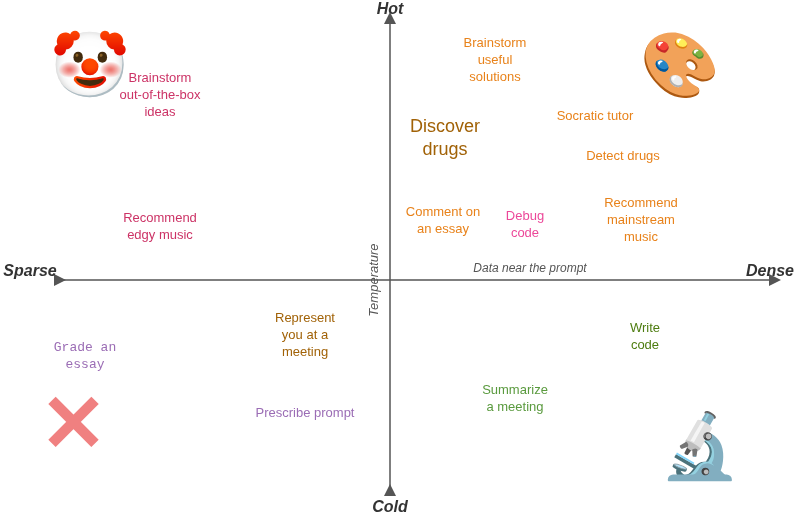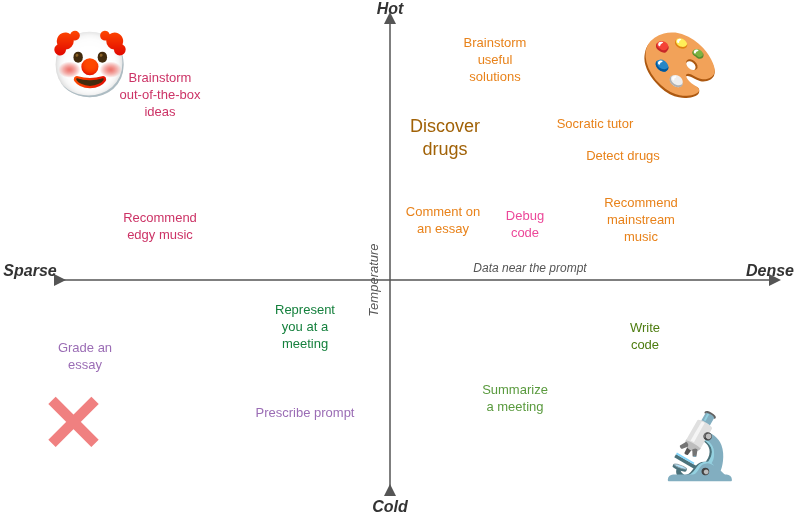--- a/index.html
+++ b/index.html
@@ -107,24 +107,24 @@
 
   <div class="x-mark">✕</div>
 
   <div class="microscope">🔬</div>
 
   <div id="labels-container">
       <div class="label" style="color: rgb(204, 51, 102); left: 105px; top: 70px; width: 110px; font-size: 13px;">Brainstorm<br>out-of-the-box<br>ideas</div>
       <div class="label" style="color: rgb(204, 51, 102); left: 105px; top: 210px; width: 110px; font-size: 13px;">Recommend<br>edgy music</div>
       <div class="label" style="color: rgb(232, 130, 26); left: 440px; top: 35px; width: 110px; font-size: 13px;">Brainstorm<br>useful<br>solutions</div>
       <div class="label" style="color: #a16207; left: 390px; top: 115px; width: 110px; font-size: 18px;">Discover<br>drugs</div>
-      <div class="label" style="color: rgb(232, 130, 26); left: 540px; top: 116px; width: 110px; font-size: 13px; text-align: center;">Socratic tutor</div>
+      <div class="label" style="color: rgb(232, 130, 26); left: 540px; top: 108px; width: 110px; font-size: 13px; text-align: center;">Socratic tutor</div>
       <div class="label" style="color: rgb(232, 130, 26); left: 388px; top: 175px; width: 110px; font-size: 13px; margin-top: 29px;">Comment on<br>an essay</div>
       <div class="label" style="color: rgb(232, 130, 26); left: 568px; top: 148px; width: 110px; font-size: 13px;">Detect drugs</div>
       <div class="label" style="color: #ec4899; left: 470px; top: 208px; width: 110px; font-size: 13px;">Debug<br>code</div>
       <div class="label" style="color: rgb(232, 130, 26); left: 586px; top: 195px; width: 110px; font-size: 13px;">Recommend<br>mainstream<br>music</div>
-      <div class="label" style="color: #15803d; left: 250px; top: 302px; width: 110px; font-size: 13px;">Represent<br>you at a<br>meeting</div>
-      <div class="label" style="color: rgb(155, 109, 181); left: 30px; top: 340px; width: 110px; font-size: 13px;">Grade an<br>essay</div>
+      <div class="label" style="color: #a16207; left: 250px; top: 310px; width: 110px; font-size: 13px;">Represent<br>you at a<br>meeting</div>
+      <div class="label" style="color: rgb(155, 109, 181); left: 30px; top: 340px; width: 110px; font-size: 13px; font-family: Liberation Mono, monospace;">Grade an<br>essay</div>
       <div class="label" style="color: rgb(155, 109, 181); left: 250px; top: 405px; width: 110px; font-size: 13px;">Prescribe prompt</div>
       <div class="label" style="color: rgb(90, 154, 62); left: 460px; top: 350px; width: 110px; font-size: 13px; margin-top: 32px;">Summarize<br>a meeting</div>
       <div class="label" style="color: #4d7c0f; left: 590px; top: 320px; width: 110px; font-size: 13px;">Write<br>code</div>
     </div>
 </div>
 
 </body></html>

